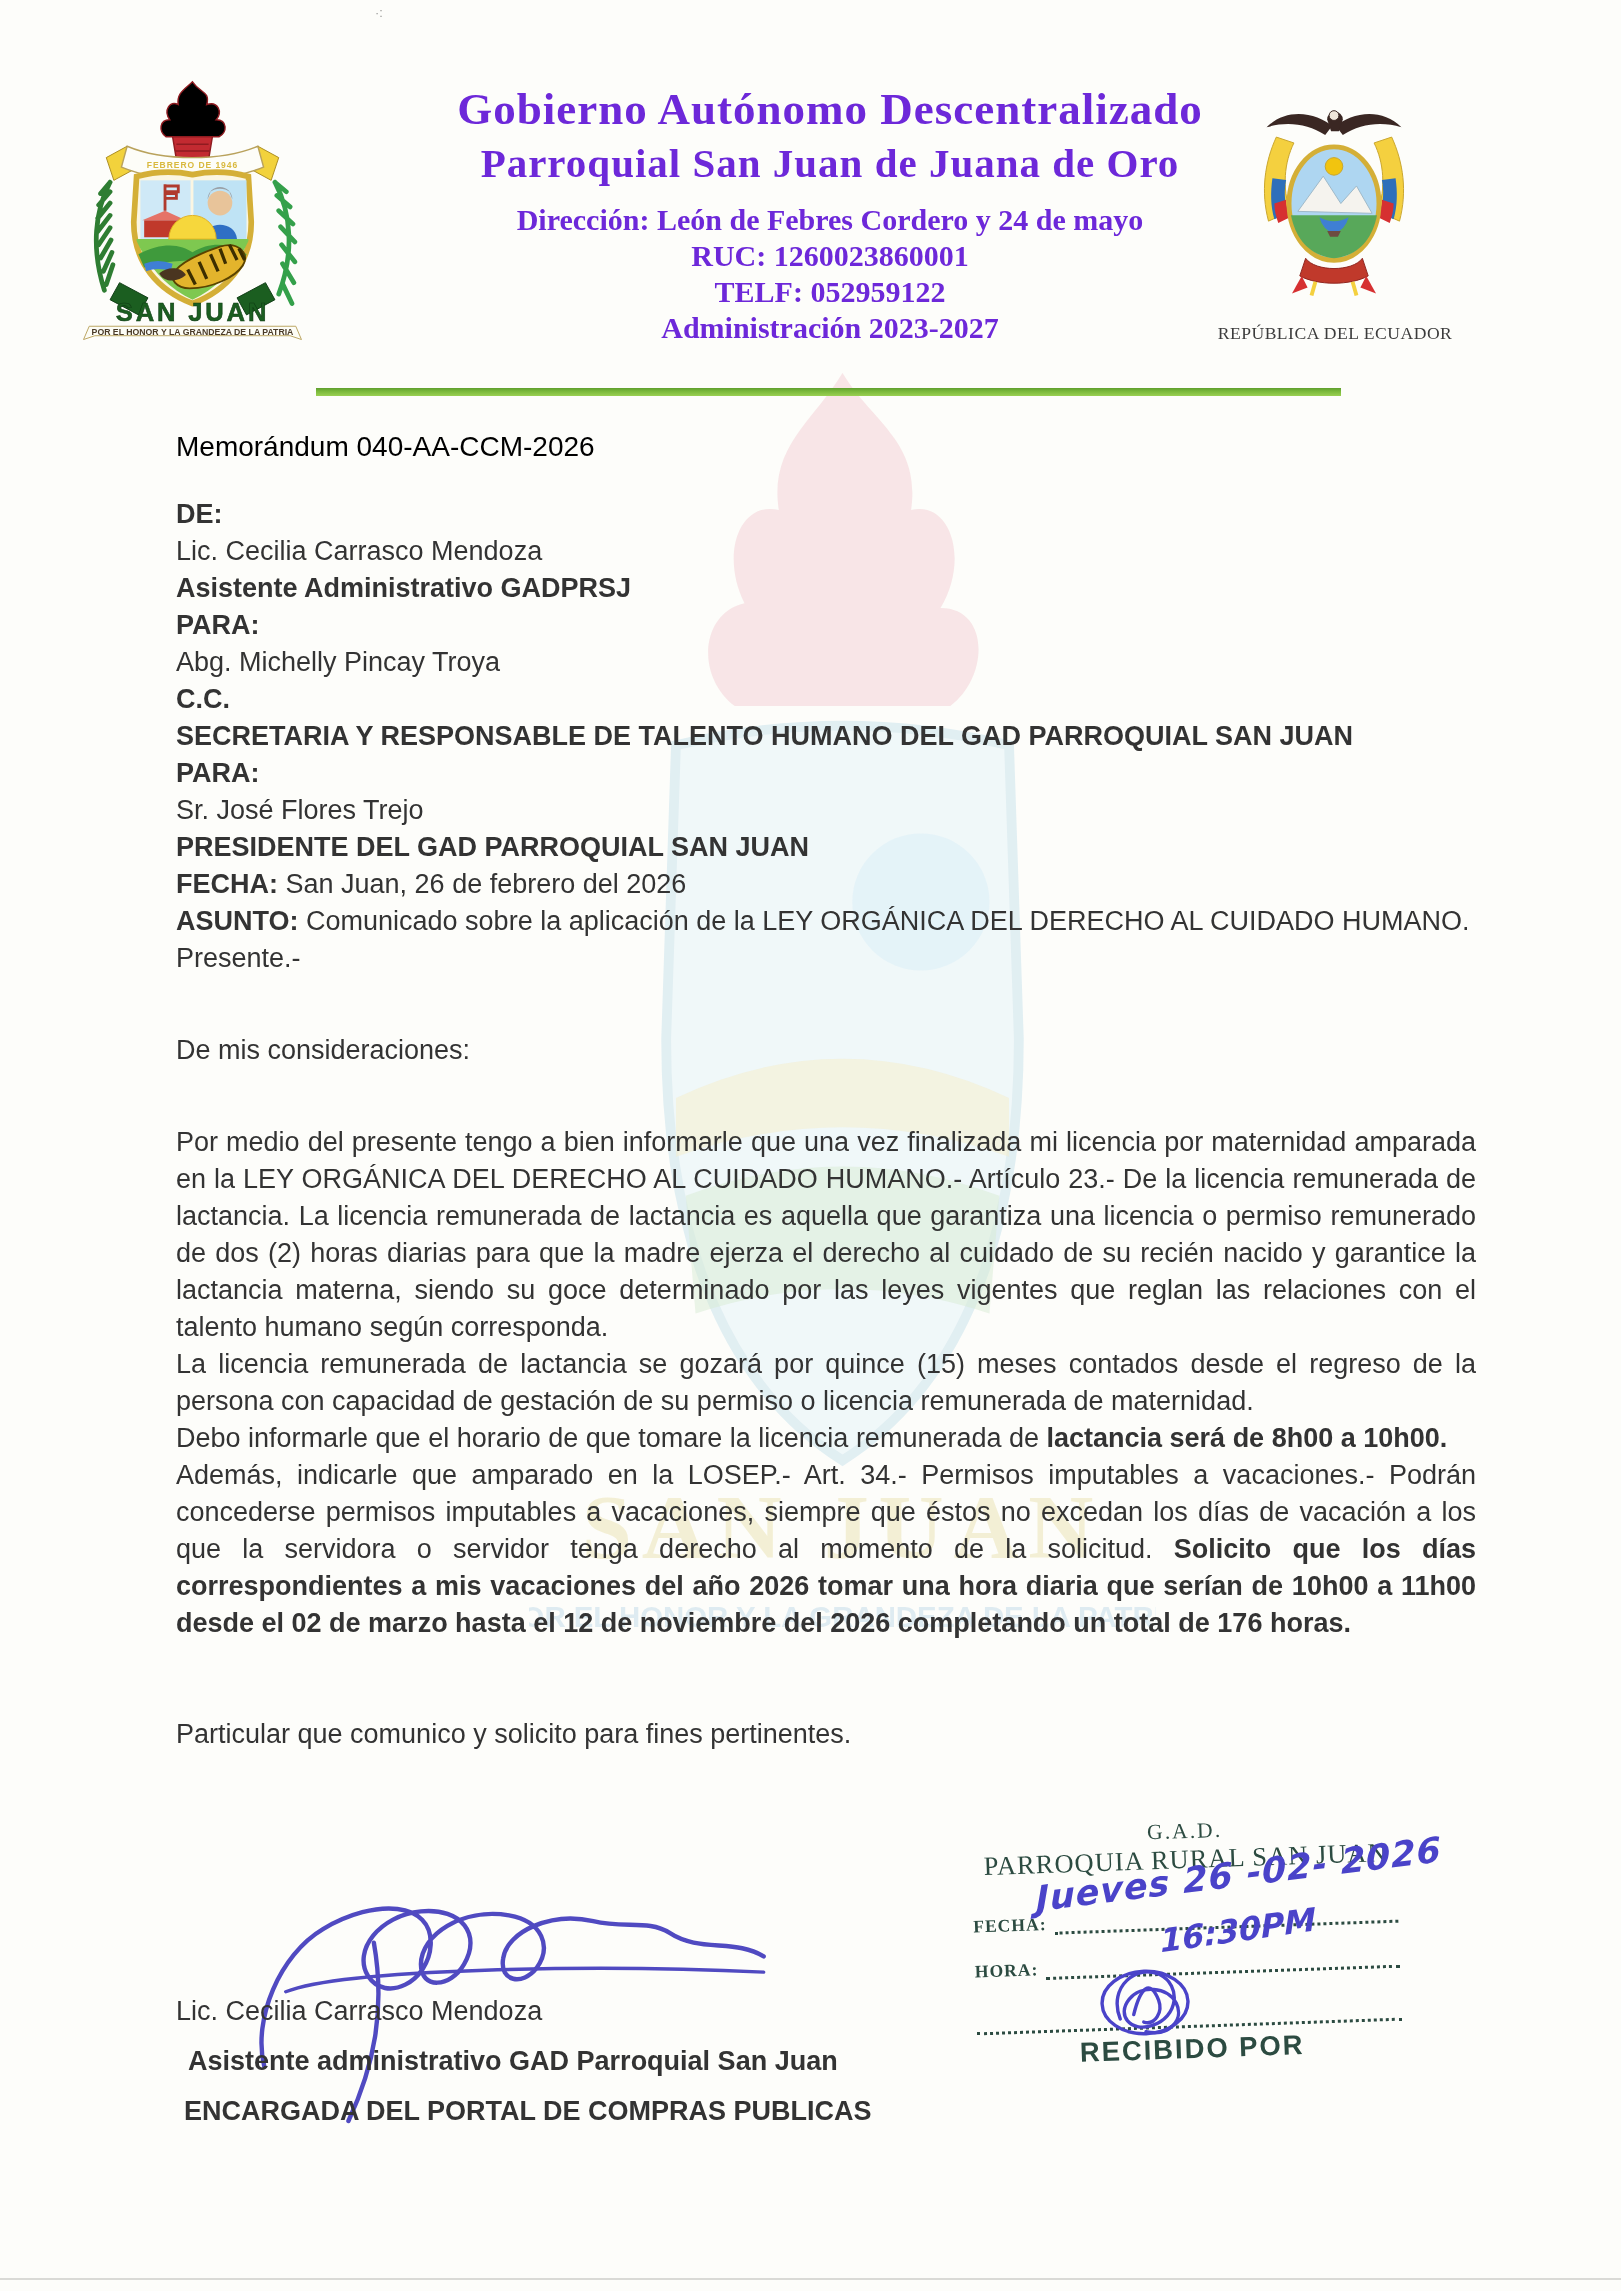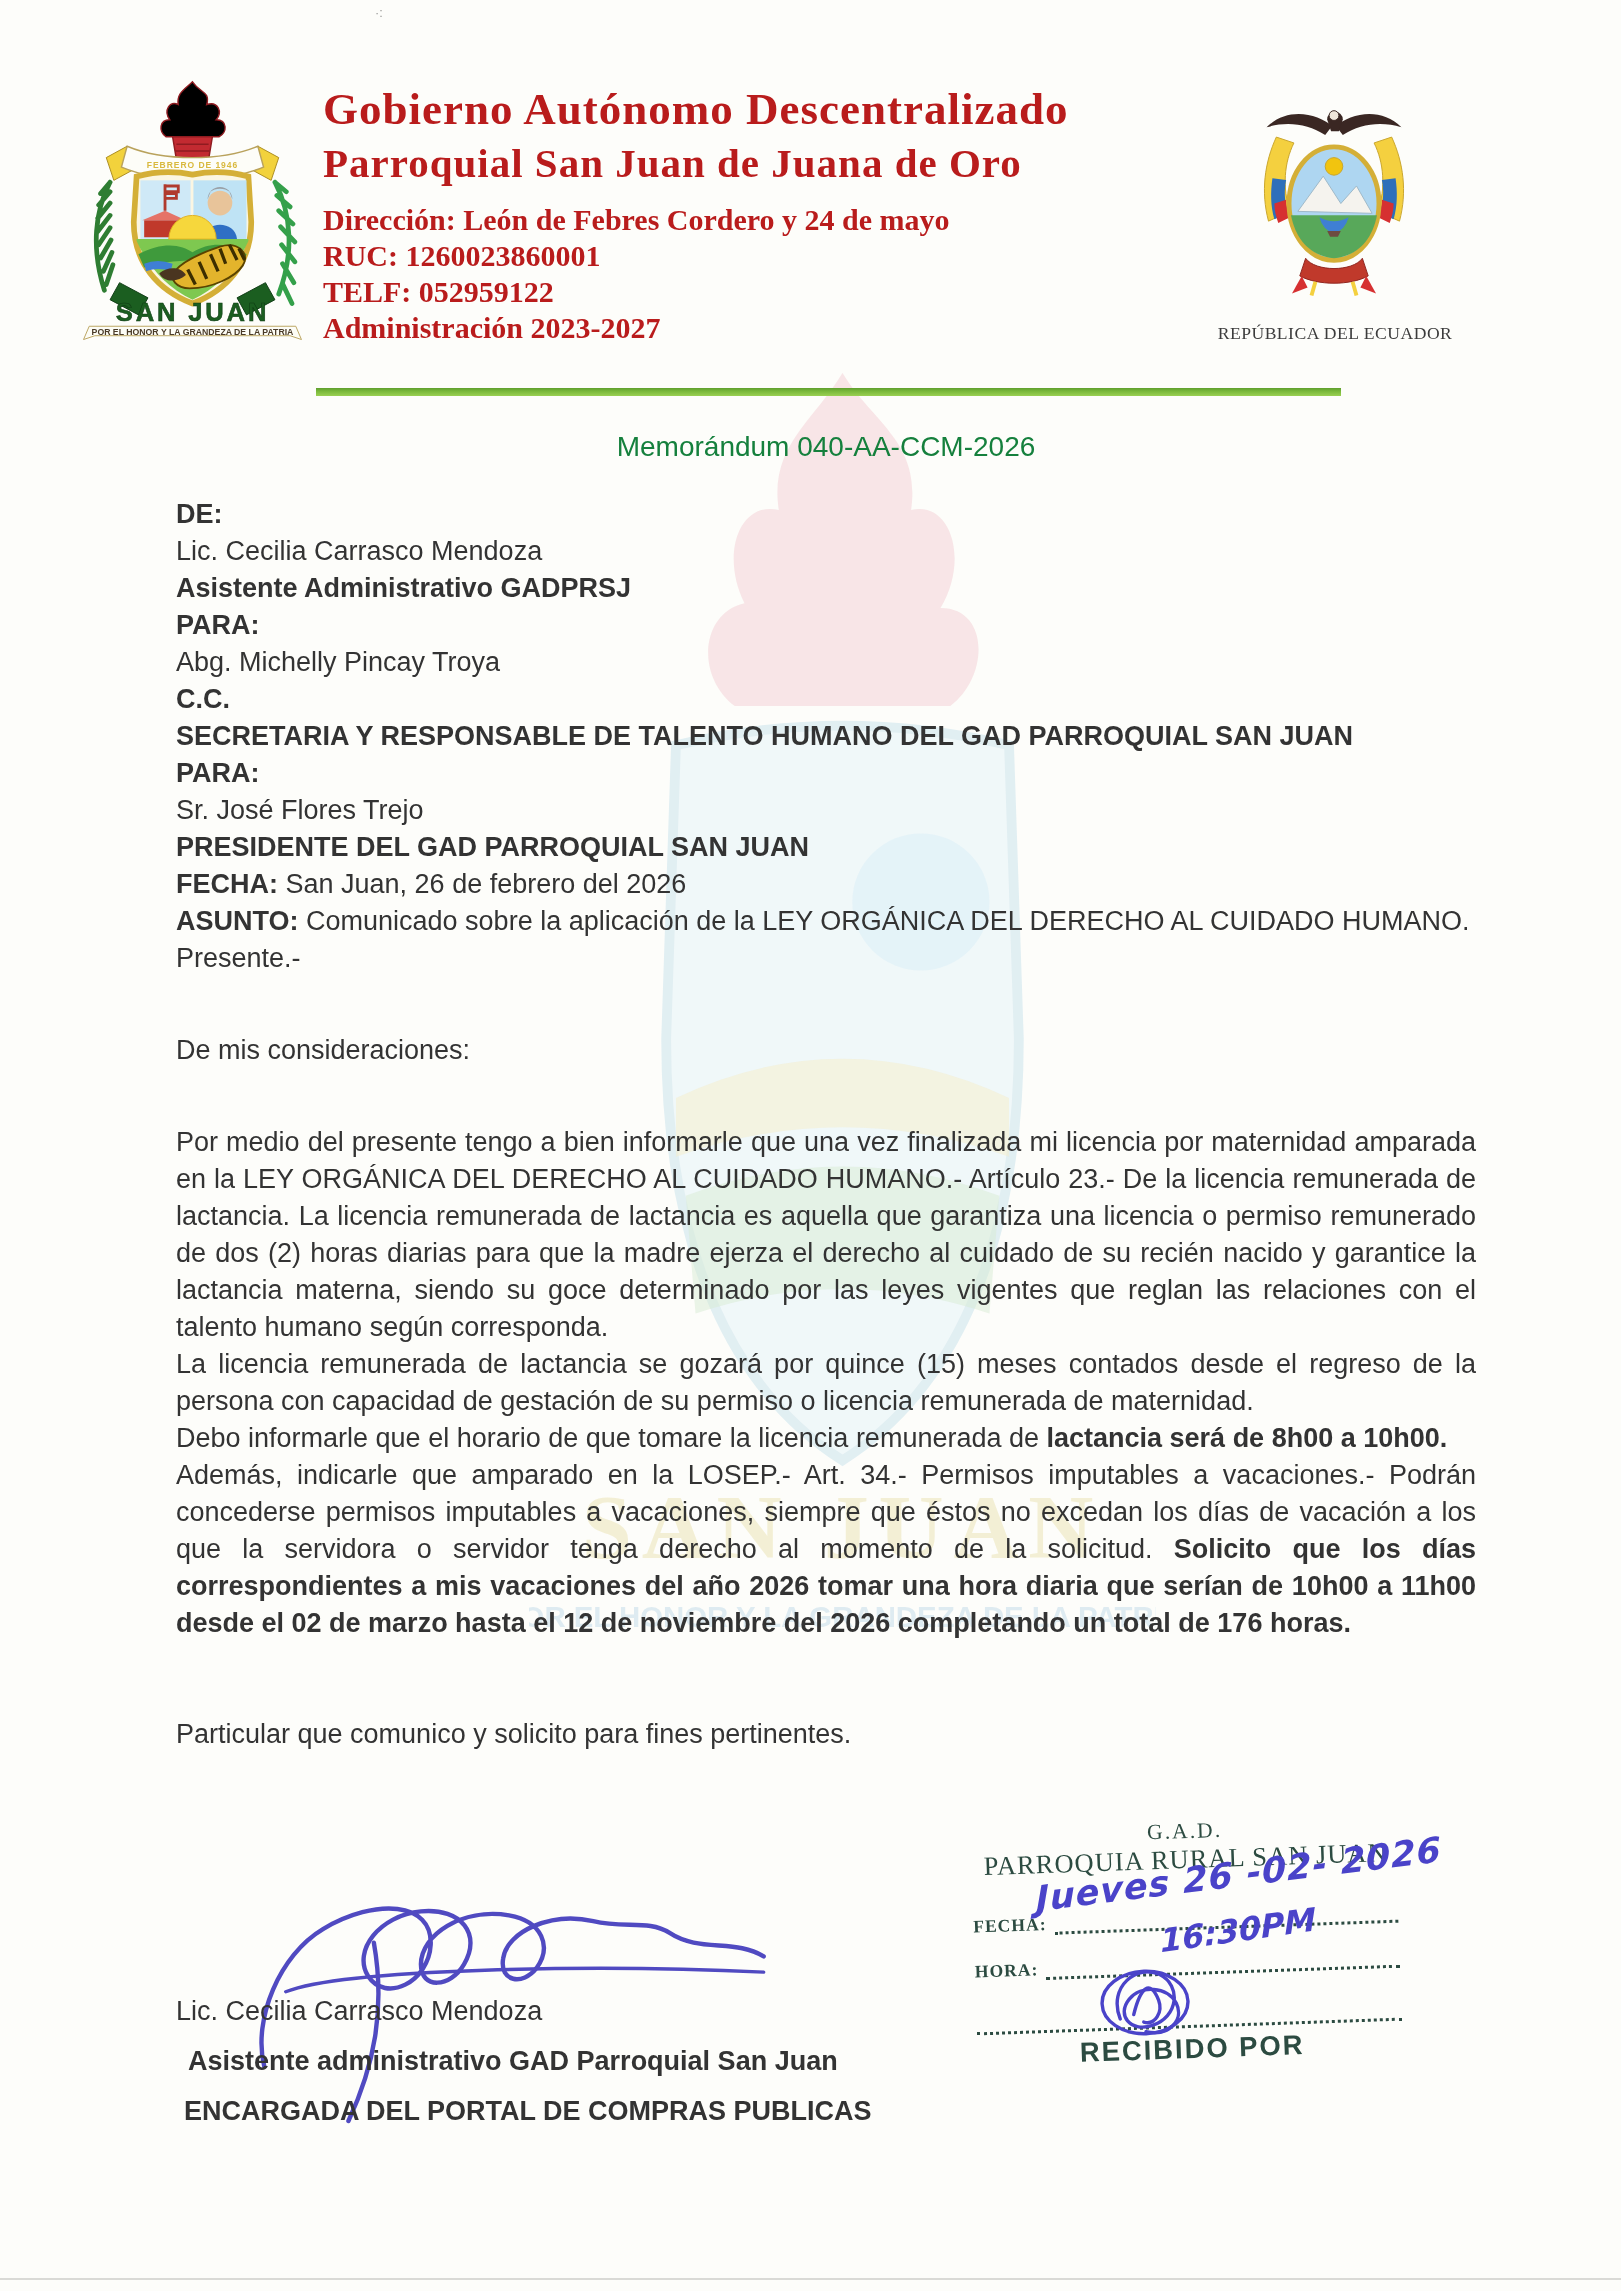--- a/index.html
+++ b/index.html
@@ -8,21 +8,21 @@
     width:1621px;height:2292px;
     background:#fdfdfa;
     font-family:"Liberation Sans",sans-serif;
     color:#2f2f2f;
     overflow:hidden;
     margin:0 auto;
   }
   
   .hdr-text{
     position:absolute;left:323px;top:84px;width:1014px;
-    text-align:left;color:#b91c1c;
+    text-align:center;color:#6d28d9;
     font-family:"Liberation Serif",serif;font-weight:bold;
   }
   .hdr-line1{font-size:45px;letter-spacing:1px;line-height:51px;}
   .hdr-line2{font-size:41px;letter-spacing:1px;line-height:49px;margin-top:3.9px;}
   .hdr-line3{font-size:30px;margin-top:13.7px;line-height:36px;}
   .hdr-line4{font-size:30px;line-height:36px;}
   .hdr-line5{font-size:30px;line-height:36px;}
   .hdr-line6{font-size:30px;line-height:36px;}
   .green-rule{
     position:absolute;left:316px;top:388px;width:1025px;height:7.8px;
@@ -31,21 +31,21 @@
   .crest-left{position:absolute;left:74px;top:78px;width:237px;height:271px;}
   .crest-right{position:absolute;left:1247px;top:94px;width:174px;height:223px;}
   .crest-right-caption{
     position:absolute;left:1198px;top:323px;width:274px;
     text-align:center;font-family:"Liberation Serif",serif;
     font-size:17.6px;color:#3c3c3c;letter-spacing:0.5px;
   }
   
   .memo-number{
     position:absolute;left:176px;top:431px;width:1300px;
-    text-align:center;font-size:28px;color:#15803d;
+    font-size:28px;color:#000000;
   }
   .body-block{
     position:absolute;left:176px;top:496px;width:1300px;
     font-size:27px;line-height:37px;color:#333;
   }
   .body-block p{margin:0;}
   .just{text-align:justify;}
   .b{font-weight:bold;}
   .gap1{margin-top:55px !important;}
   .gap2{margin-top:74px !important;}

